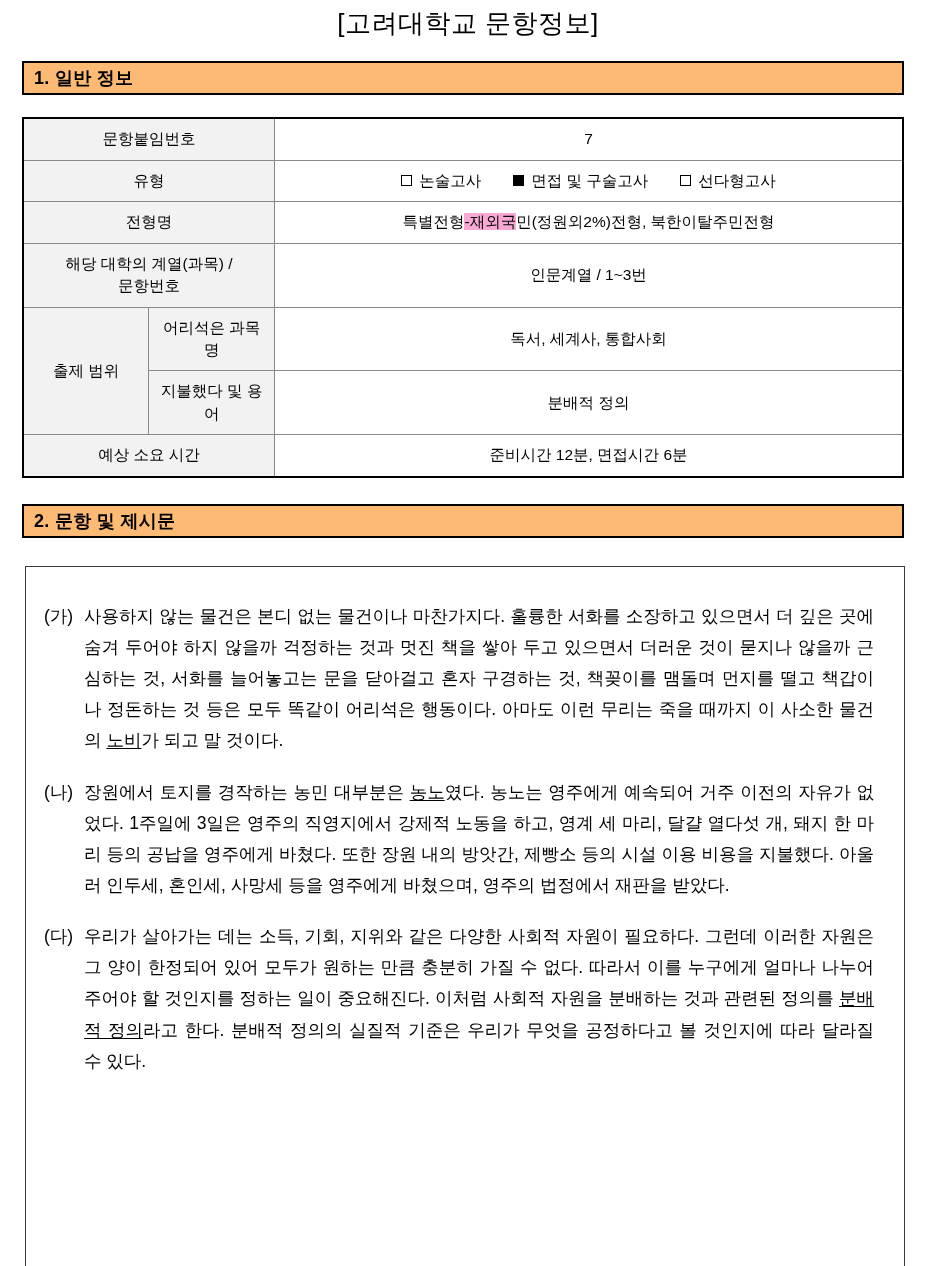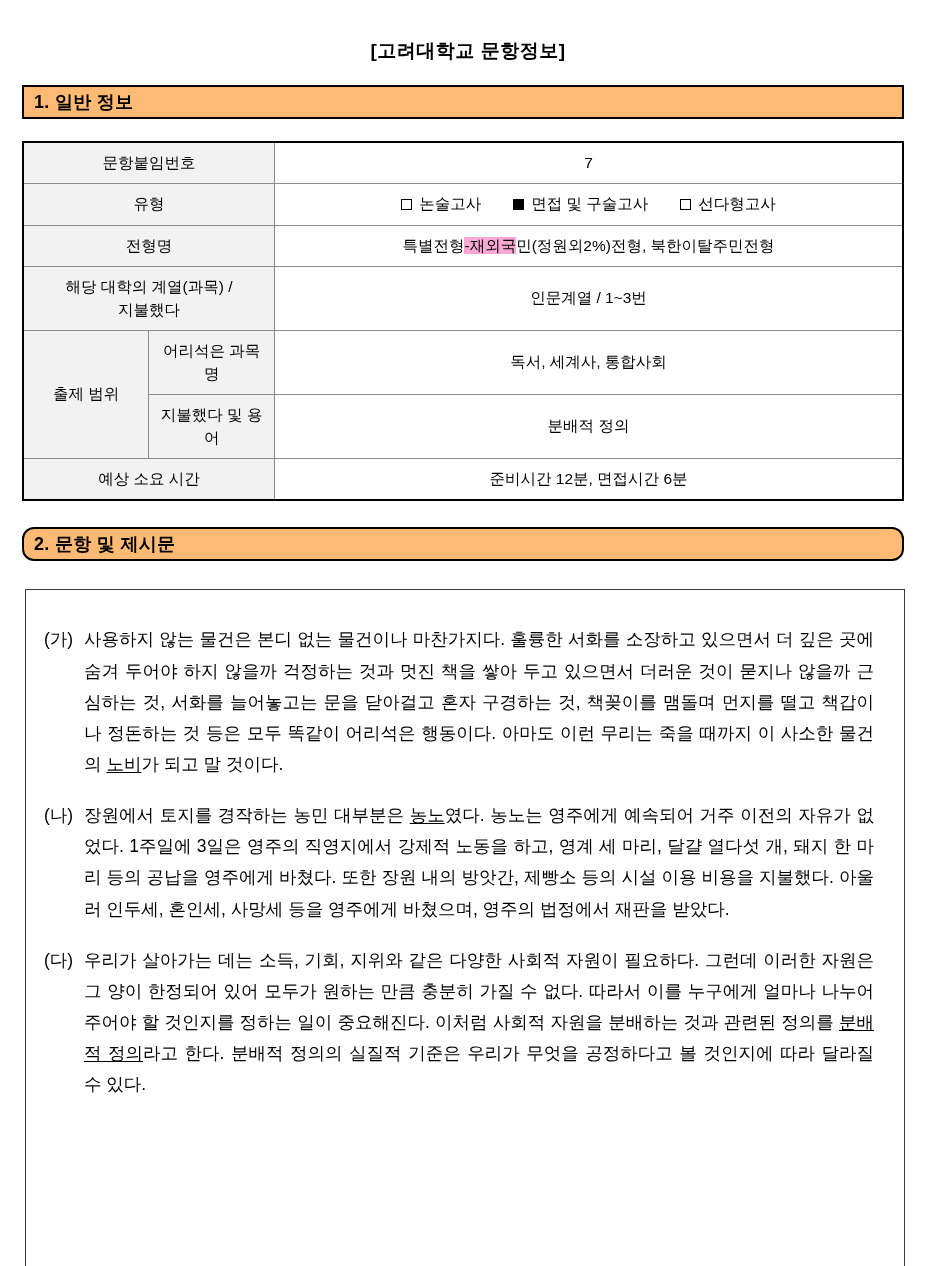--- a/index.html
+++ b/index.html
@@ -21,45 +21,45 @@
     width: 936px;
     height: 1266px;
     box-sizing: border-box;
     padding: 0;
     position: relative;
   }
 
   
   .doc-title {
     text-align: center;
-    font-size: 19px;
-    font-weight: bold;
+    font-size: 26px;
+    font-weight: normal;
     letter-spacing: 0.5px;
-    padding-top: 40px;
+    padding-top: 8px;
     padding-bottom: 0;
     line-height: 1.2;
   }
 
   
   .section-bar {
     margin: 0 32px 0 22px;
     margin-right: 32px;
     background: #fdba74;
     border: 2px solid #000000;
     box-sizing: border-box;
     height: 34px;
     display: flex;
     align-items: center;
     padding-left: 10px;
     font-size: 18px;
     font-weight: bold;
     letter-spacing: 0.3px;
   }
   #section-1-bar { margin-top: 22px; width: 882px; }
-  #section-2-bar { margin-top: 26px; width: 882px; border-radius: 12px; }
+  #section-2-bar { margin-top: 26px; width: 882px; }
 
   
   .info-table-wrap {
     margin: 22px 0 0 22px;
     width: 882px;
   }
   table.info-table {
     border-collapse: collapse;
     width: 882px;
     table-layout: fixed;
@@ -193,21 +193,21 @@
         </tr>
 
         <tr>
           <td class="label-cell" colspan="2">전형명</td>
           <td class="value-cell"><span>특별전형</span><span class="hl">-재외국</span><span>민(정원외2%)전형, 북한이탈주민전형</span></td>
         </tr>
 
         <tr>
           <td class="label-cell two-line" colspan="2">
             <div>해당 대학의 계열(과목) /</div>
-            <div>지불했다</div>
+            <div>문항번호</div>
           </td>
           <td class="value-cell">인문계열 / 1~3번</td>
         </tr>
 
         <tr>
           <td class="label-cell" rowspan="2">출제 범위</td>
           <td class="sub-label-cell">어리석은 과목명</td>
           <td class="value-cell">독서, 세계사, 통합사회</td>
         </tr>
         <tr>

